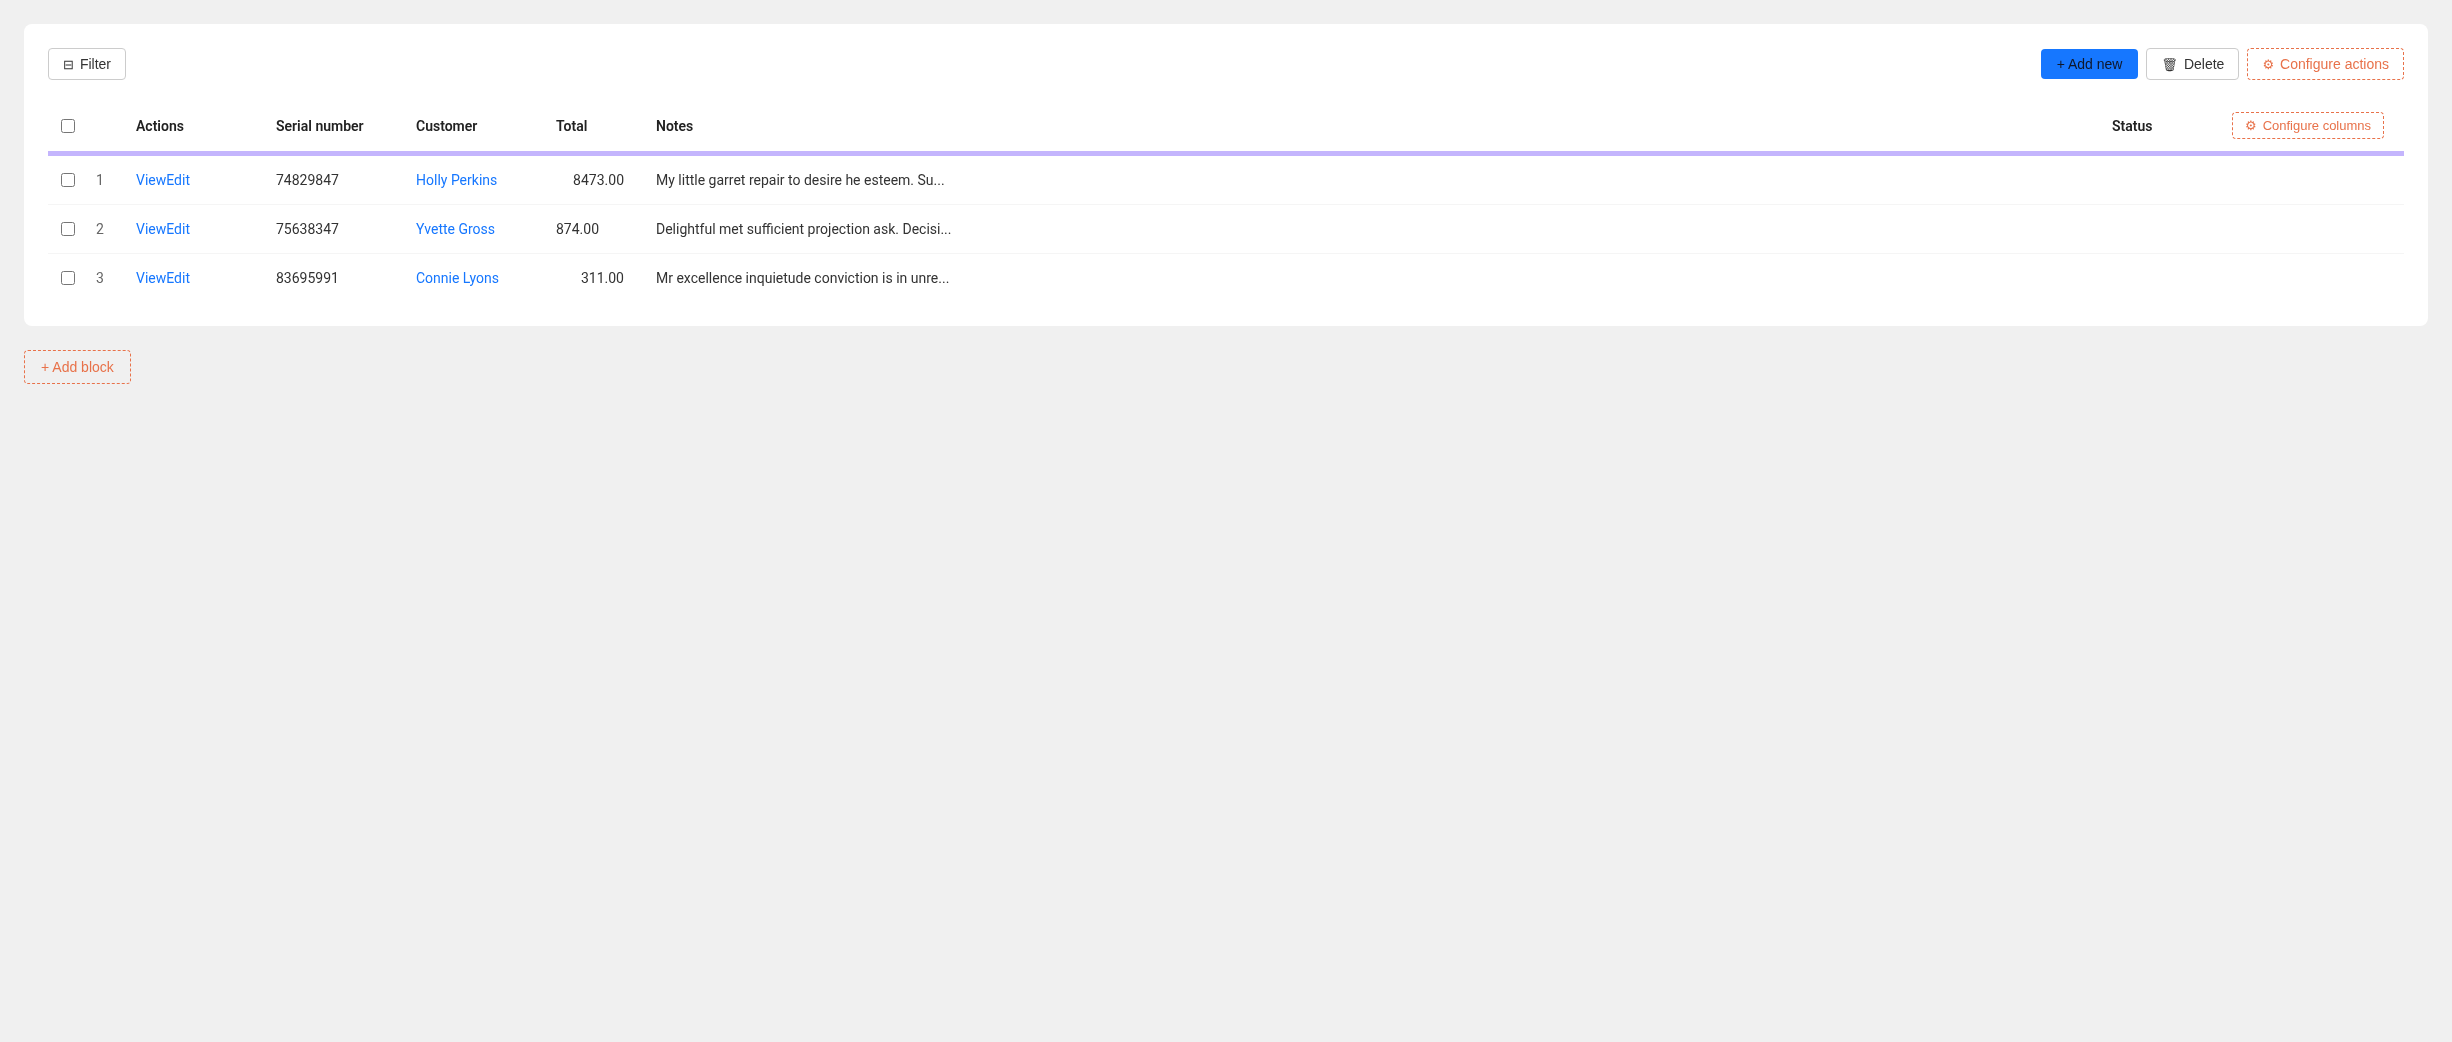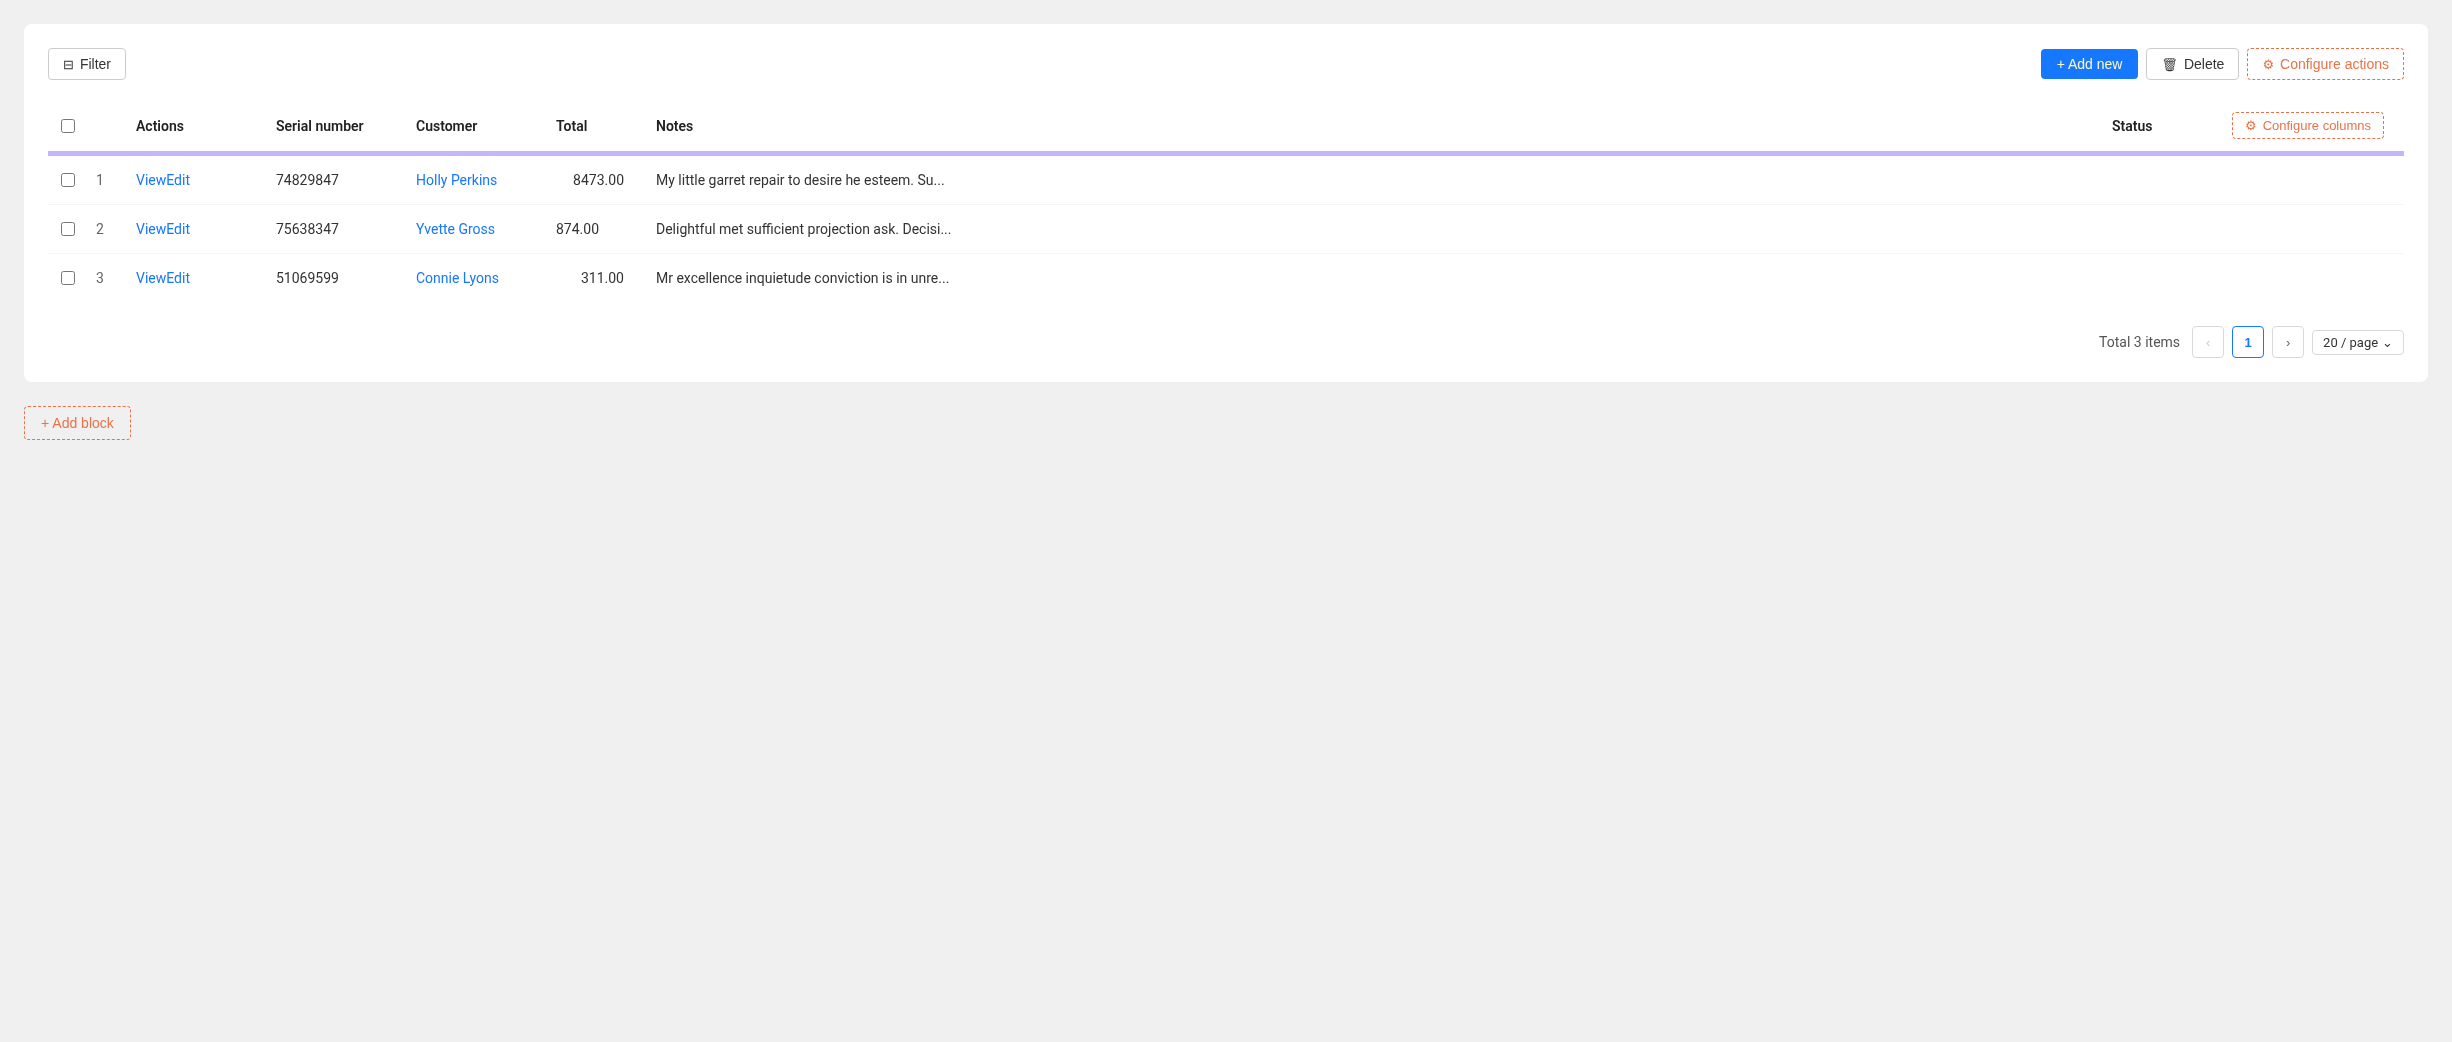--- a/index.html
+++ b/index.html
@@ -46,21 +46,21 @@
       padding: 7px 14px;
       cursor: pointer;
       font-size: 14px;
       color: #333;
     }
     .btn-add-new {
       display: flex;
       align-items: center;
       gap: 6px;
       background: #1677ff;
-      color: #fef9c3;
+      color: #0f172a;
       border: none;
       border-radius: 4px;
       padding: 7px 16px;
       cursor: pointer;
       font-size: 14px;
     }
     .btn-delete {
       display: flex;
       align-items: center;
       gap: 6px;
@@ -366,43 +366,31 @@
           <input type="checkbox" style="">
         </div>
       </td>
       <td class="col-num">3</td>
       <td class="col-actions">
         <div class="actions-cell">
           <a class="link-view">View</a>
           <a class="link-edit">Edit</a>
         </div>
       </td>
-      <td class="col-serial">51069599</td>
+      <td class="col-serial">83695991</td>
       <td class="col-customer">
         <a class="link-customer">Connie Lyons</a>
       </td>
       <td class="col-total" style="text-align:right; padding-right: 24px;">311.00</td>
       <td class="col-notes">Mr excellence inquietude conviction is in unre...</td>
       <td class="col-status"></td>
       <td class="col-config"></td>
     </tr>
         </tbody>
     </table>
 
-    <div class="pagination">
-      <span class="pagination-total">Total 3 items</span>
-      <button class="pagination-btn" disabled="">‹</button>
-      <button class="pagination-btn active">
-        <span>1</span>
-      </button>
-      <button class="pagination-btn">›</button>
-      <div class="page-size-select">
-        <span>20 / page</span>
-        <span>⌄</span>
-      </div>
-    </div>
   </div>
 
   
   <button class="add-block-btn">
     <span>+ Add block</span>
   </button>
 </div>
 
 </body></html>

